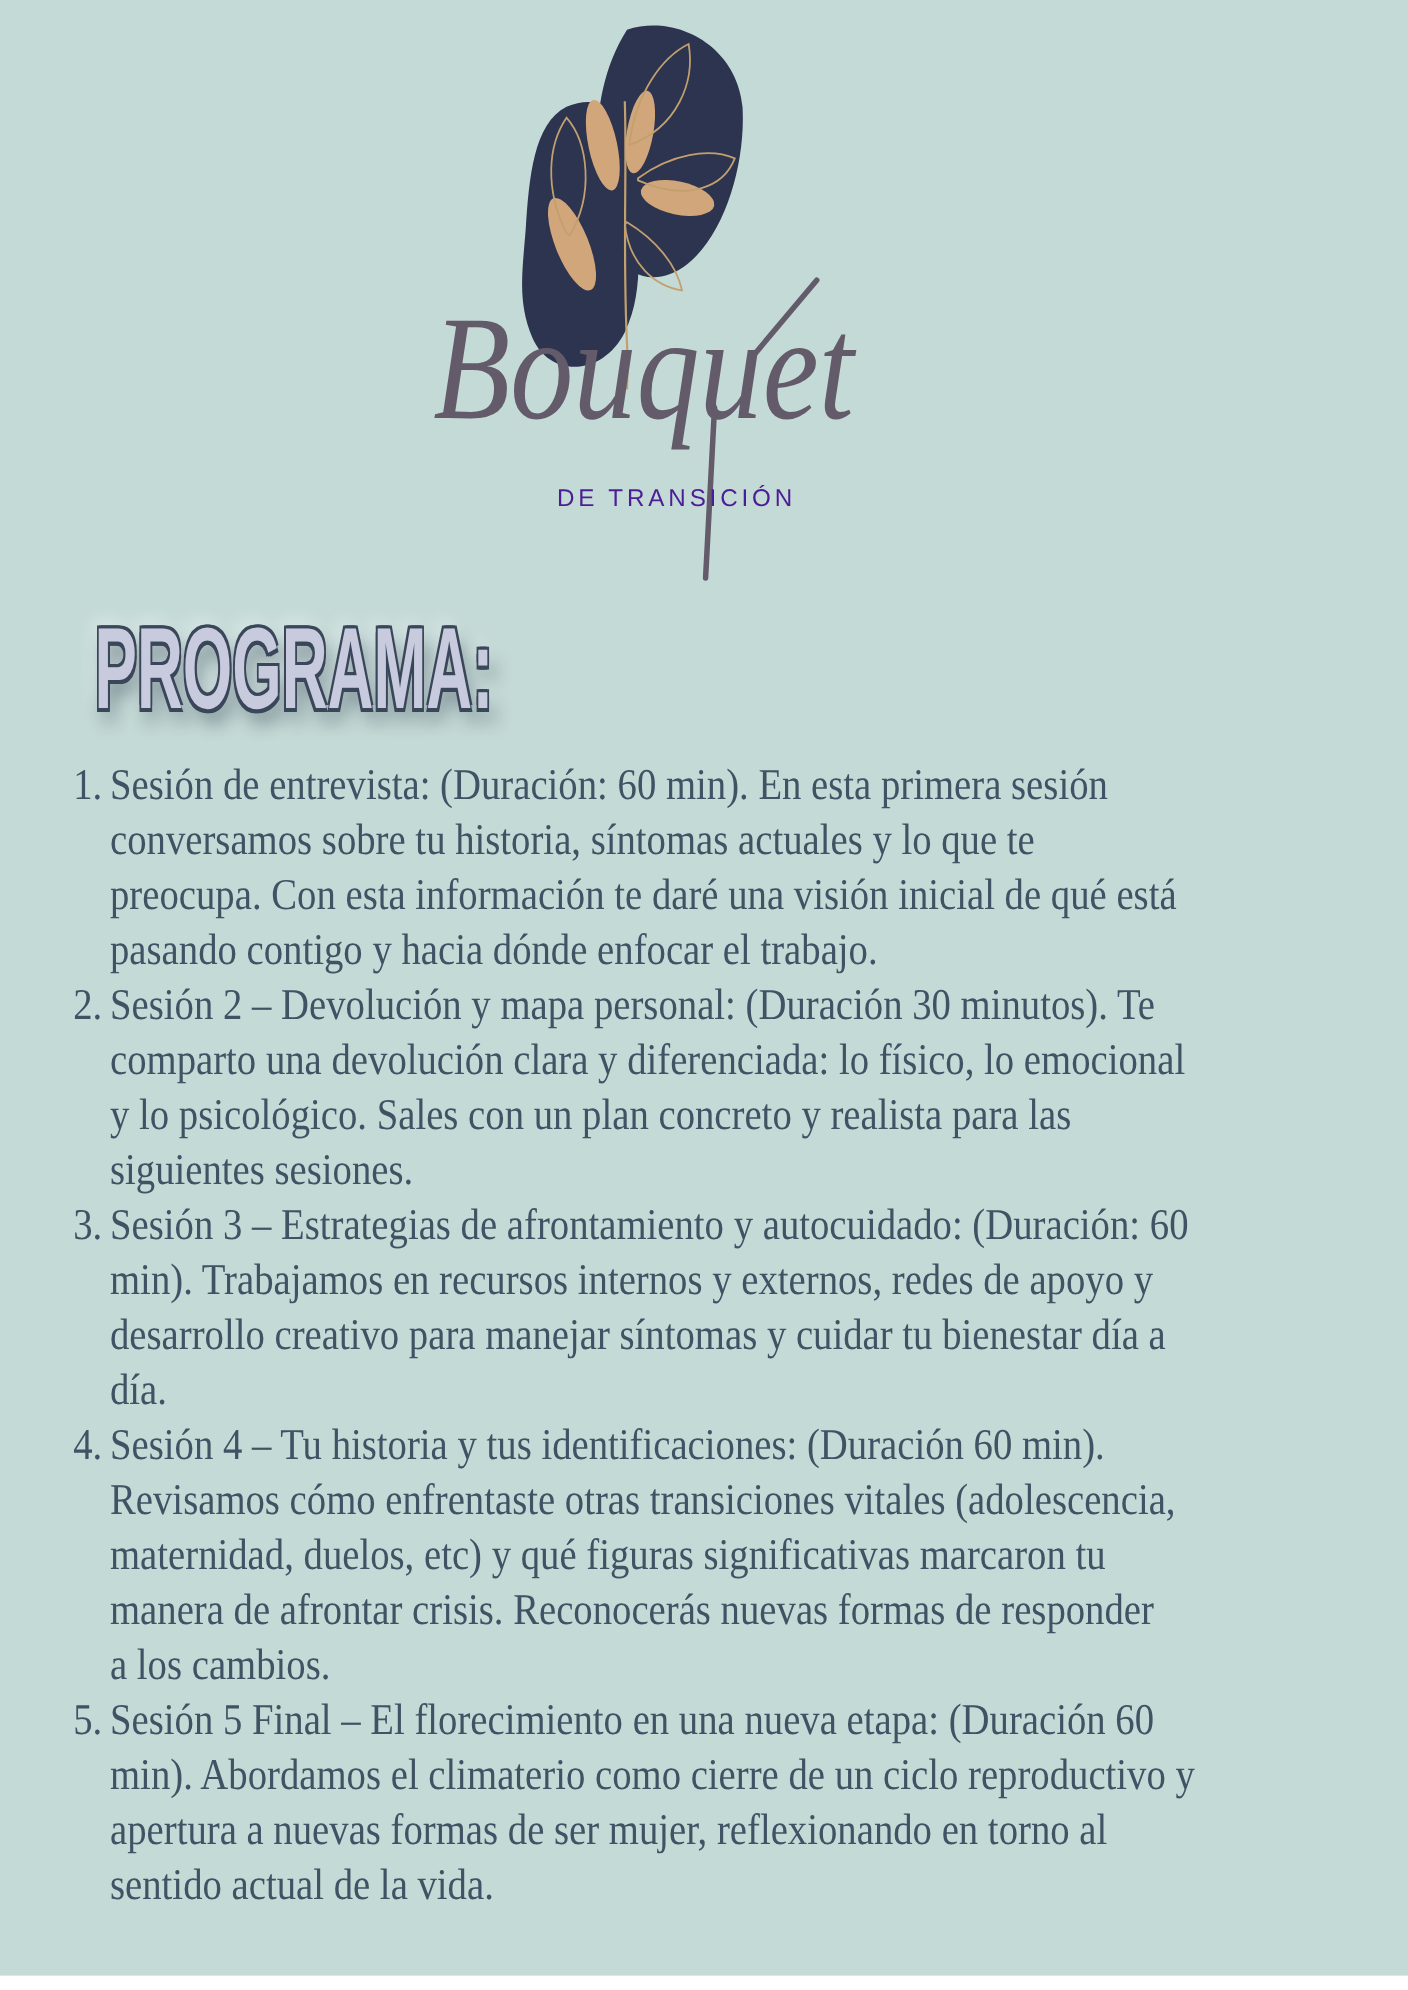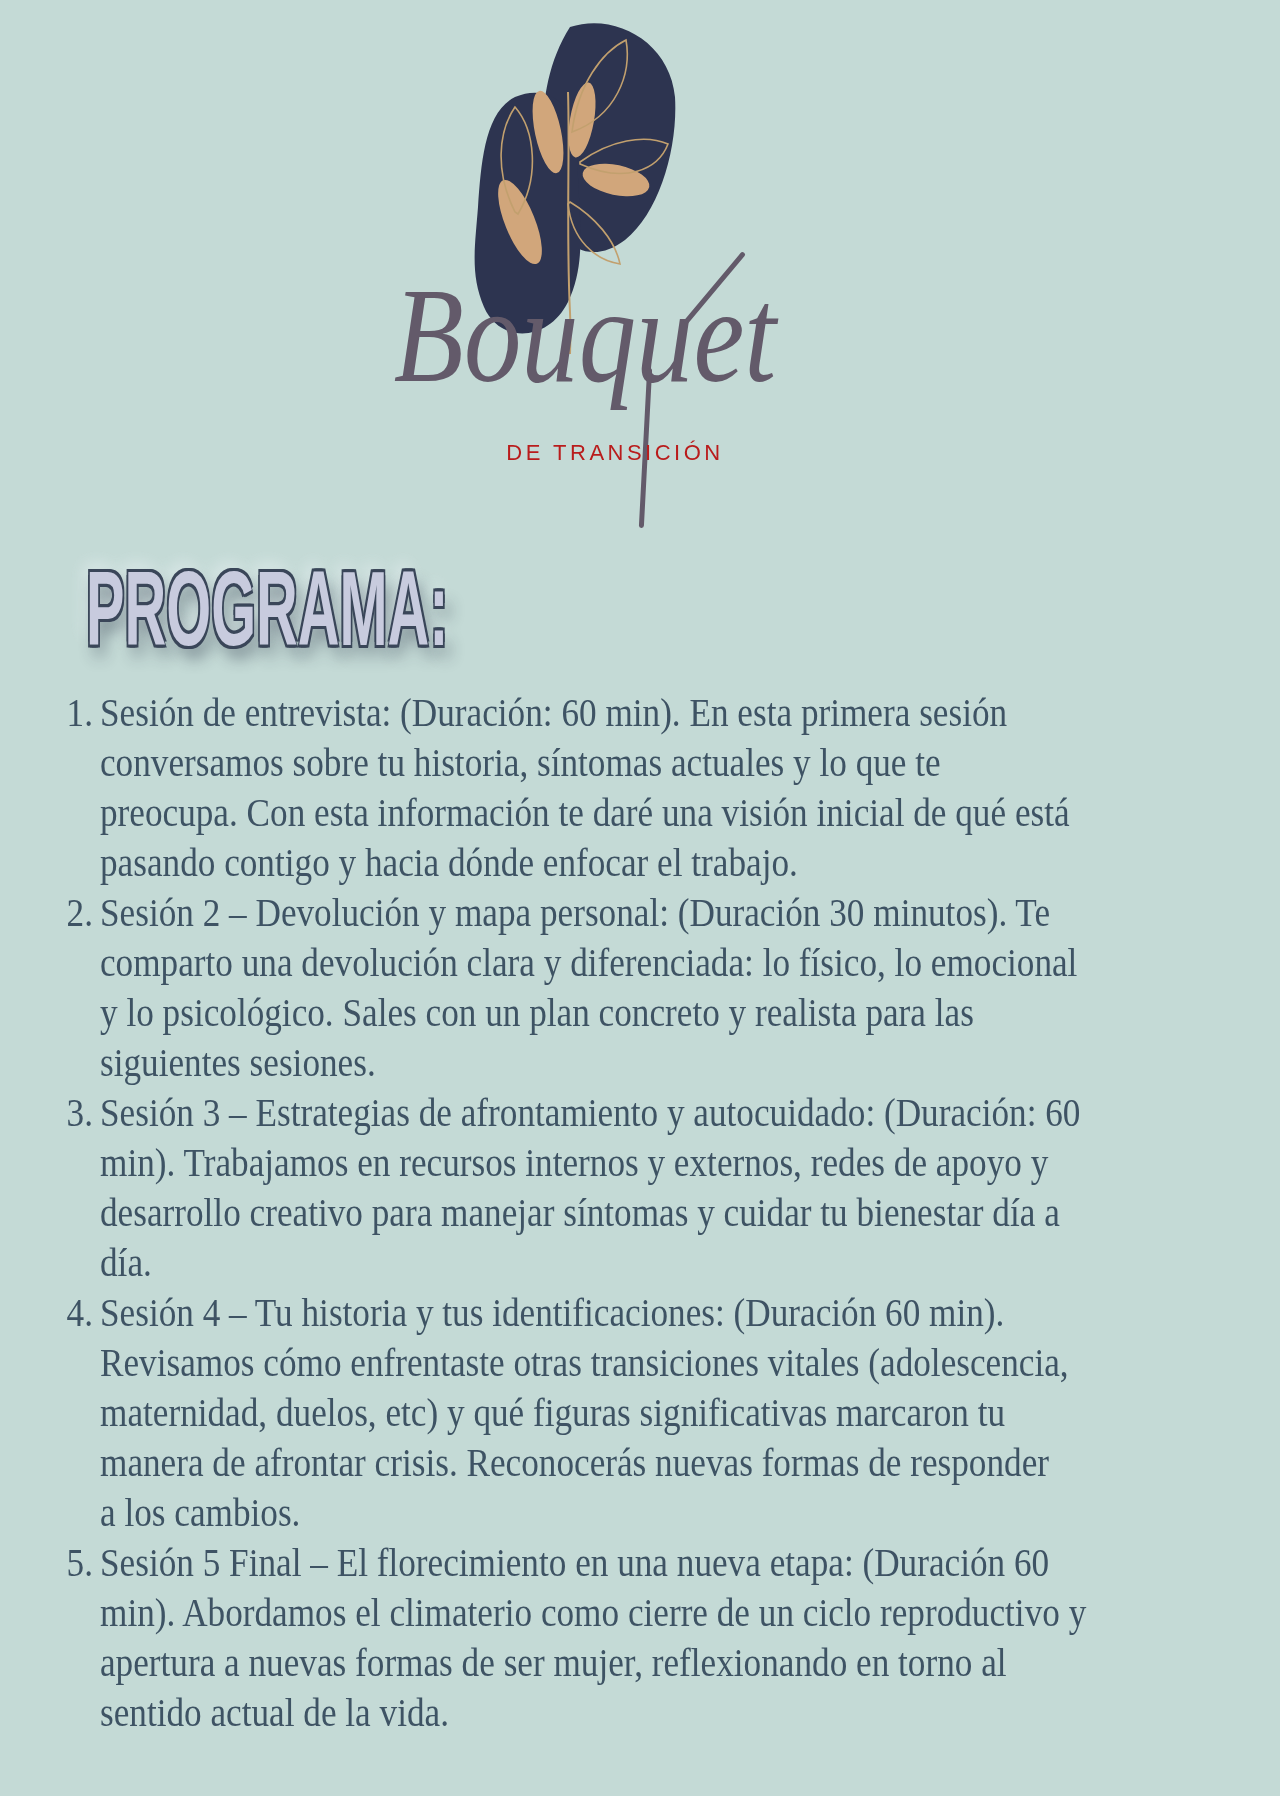--- a/index.html
+++ b/index.html
@@ -43,21 +43,21 @@
     transform:rotate(40deg);
   }
   .brand-sub{
     position:absolute;
     left:615px; top:440px;
     transform:translateX(-50%);
     font-family:"Liberation Sans", sans-serif;
     font-size:22px;
     font-weight:500;
     letter-spacing:3.5px;
-    color:#b91c1c;
+    color:#4c1d95;
     white-space:nowrap;
   }
   .tagline{
     position:absolute;
     left:615px; top:503px;
     transform:translateX(-50%);
     font-family:"Liberation Sans", sans-serif;
     font-size:31px;
     font-weight:400;
     letter-spacing:0.3px;

